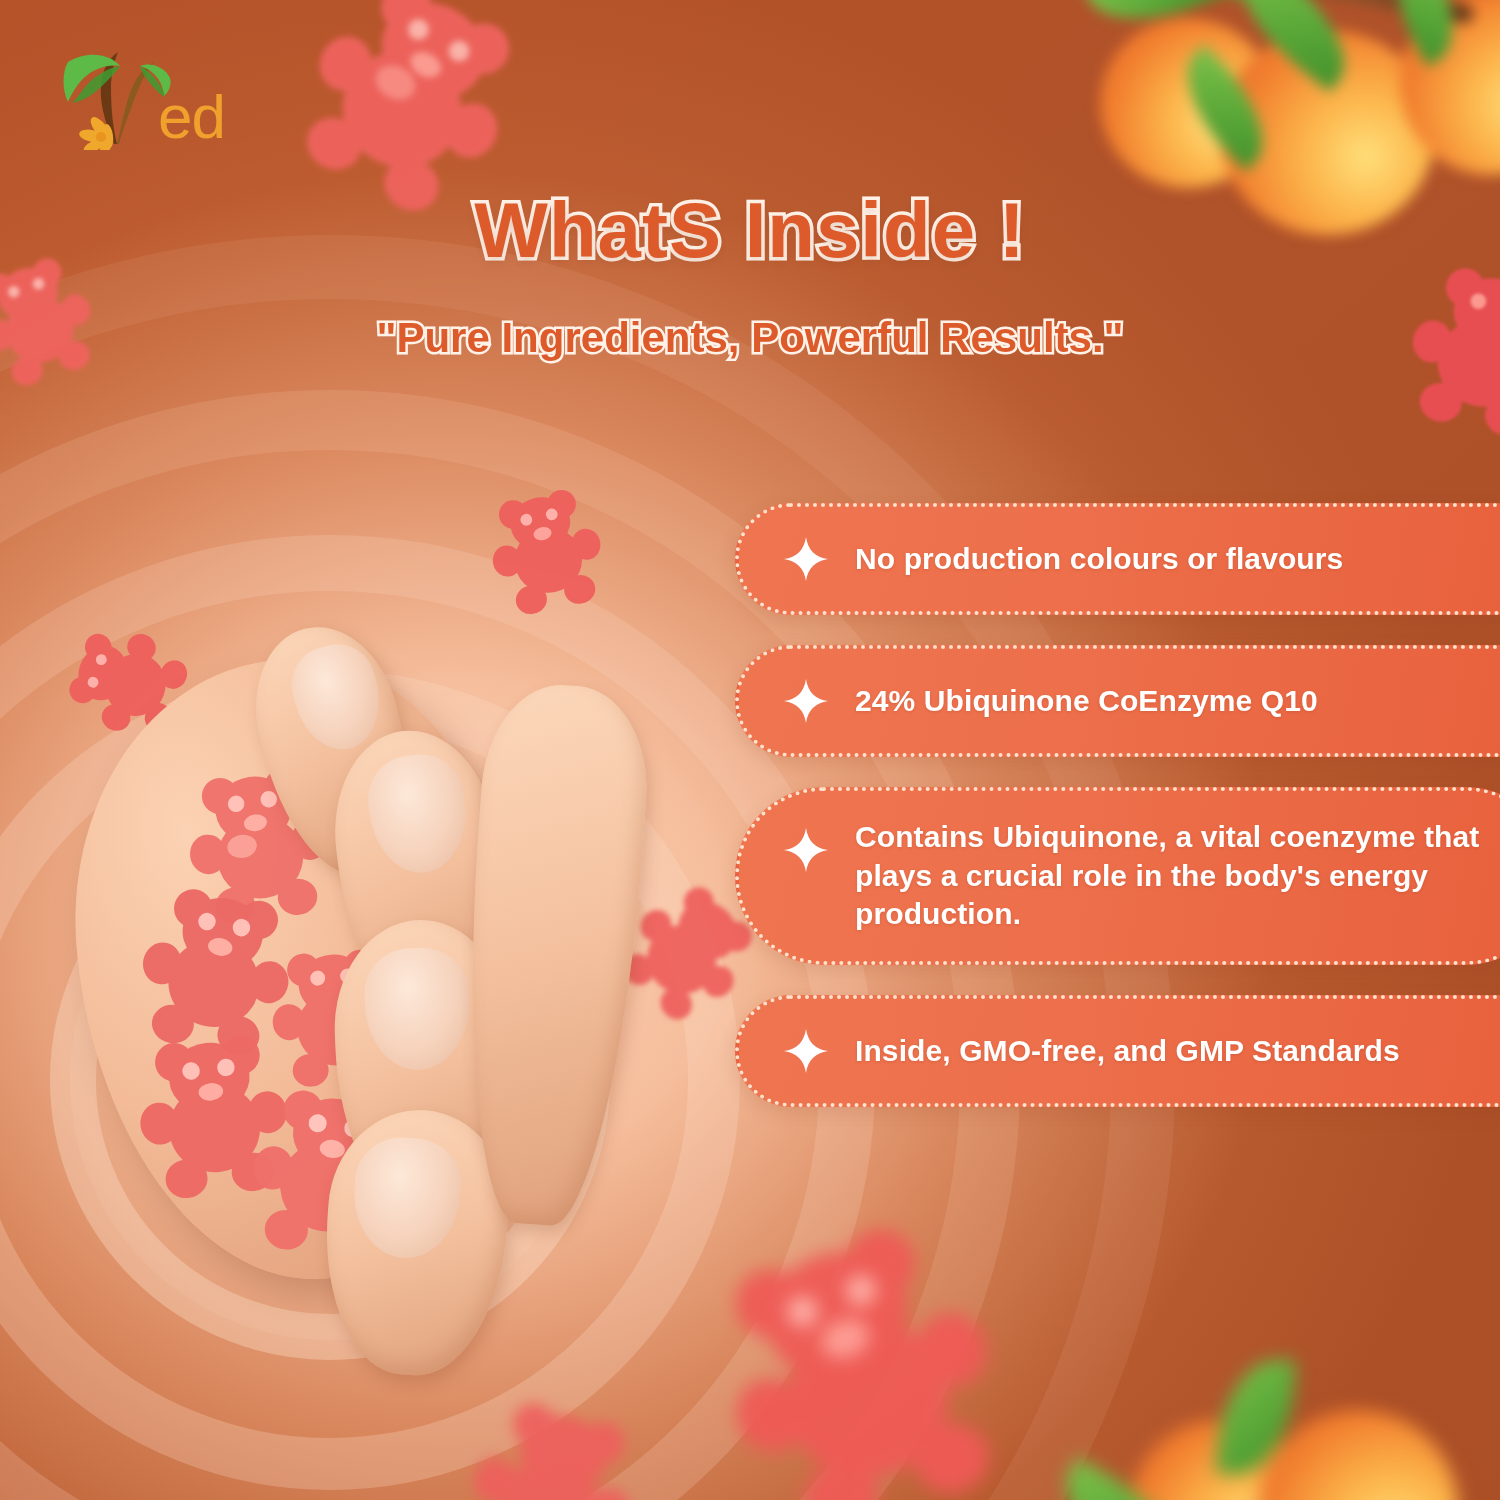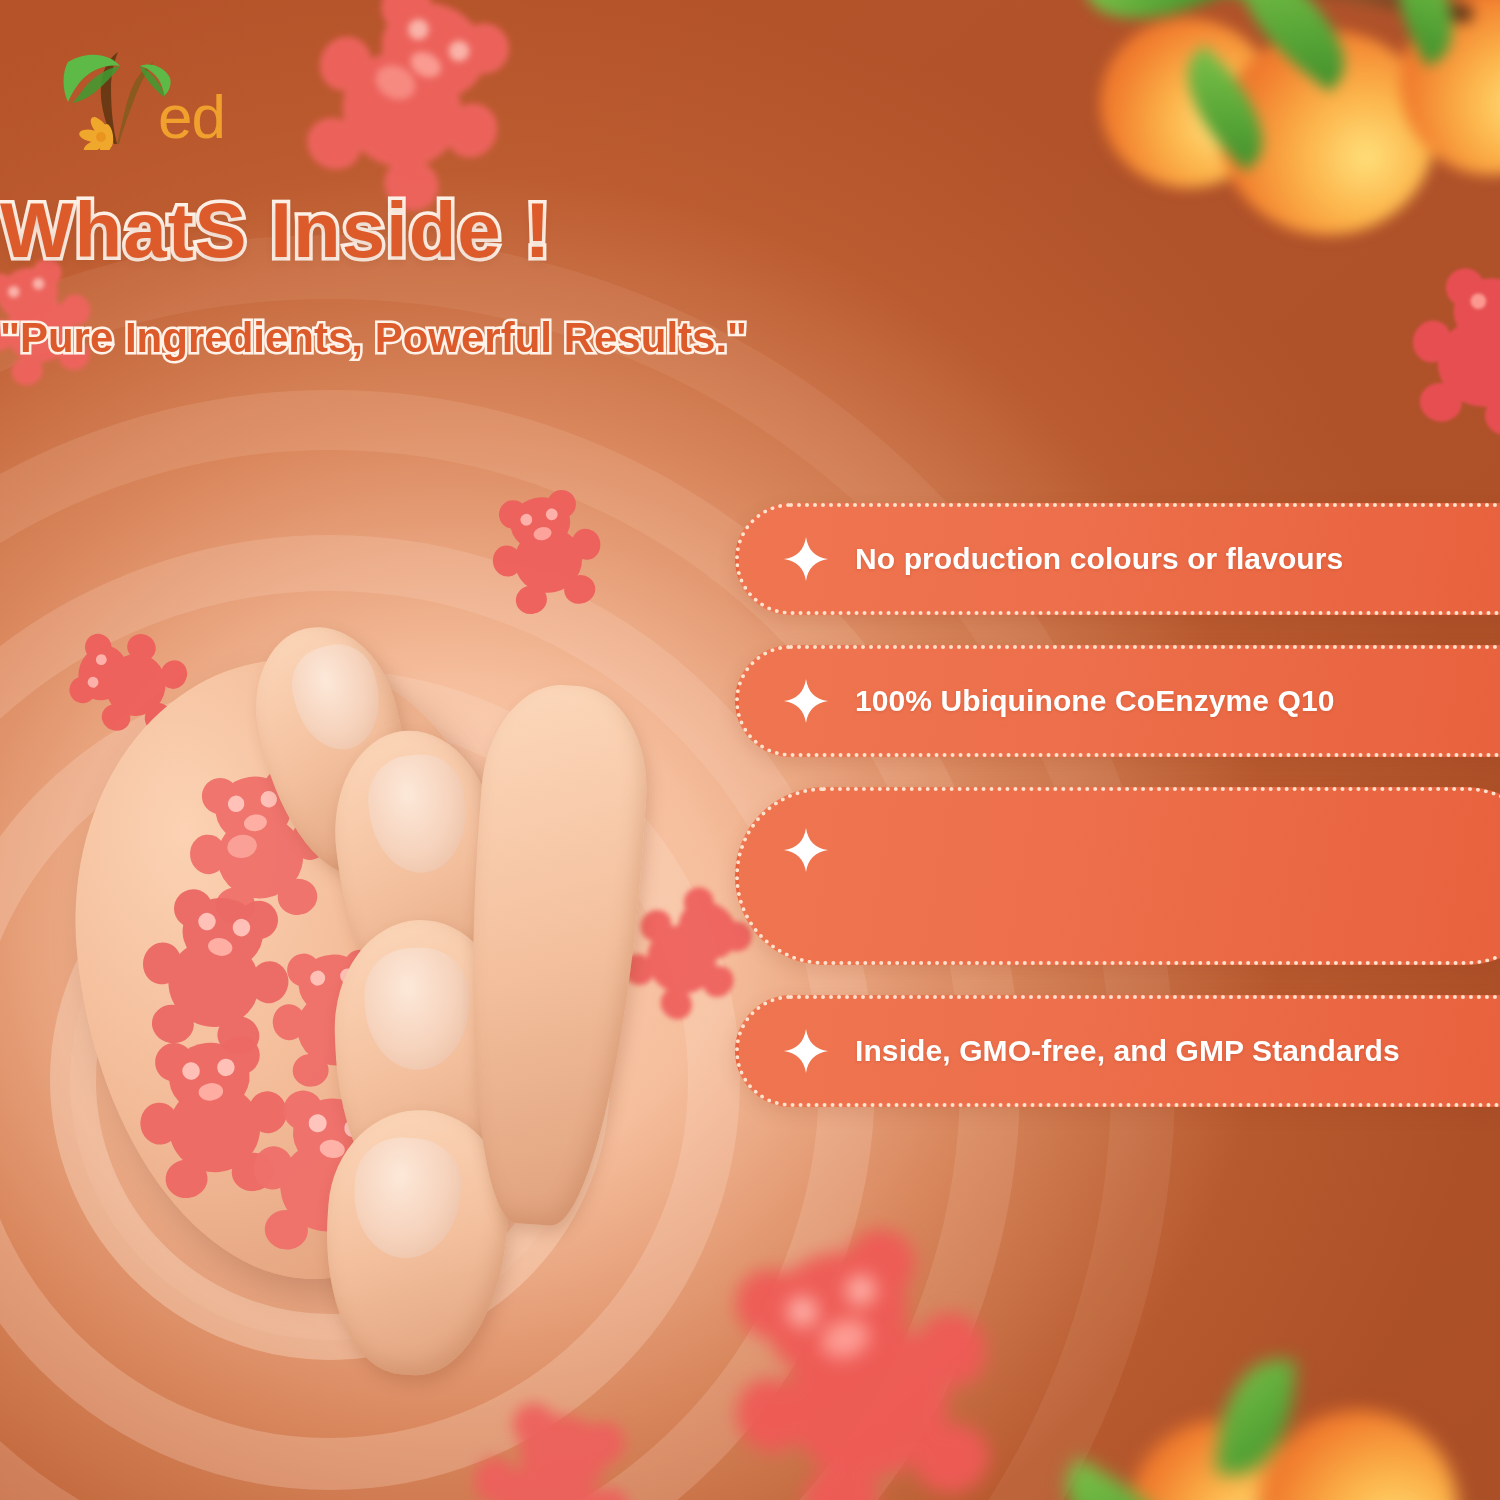--- a/index.html
+++ b/index.html
@@ -103,21 +103,21 @@
   .logo { position:absolute; left:58px; top:40px; width:210px; height:120px;text-align:right; }
   .logo-mark { position:absolute; left:0; top:0; width:118px; height:110px; }
   .logo-text {
     position:absolute; left:100px; top:46px;
     font-size:62px; font-weight:400; letter-spacing:-1px;
     color:#f0a02c; line-height:1;
     font-family:"Liberation Sans", sans-serif;
   }
 
   
-  .headings { position:absolute; left:0; top:190px; width:1500px; }
+  .headings { position:absolute; left:0; top:190px; width:1500px; text-align:center; }
   .title {
     font-size:78px; font-weight:bold; color:#dd5a2a;
     letter-spacing:1px; line-height:1.05;
     -webkit-text-stroke:7px #fff3e9;
     paint-order: stroke fill;
     text-shadow: 0 4px 10px rgba(120,50,20,0.18);
   }
   .subtitle {
     margin-top:42px;
     font-size:42px; font-weight:bold; color:#dd5a2a;
@@ -467,29 +467,30 @@
       </span>
       <span class="card-text">No production colours or flavours</span>
     </div>
 
     <div class="card card-2">
       <span class="star-icon">
         <svg viewBox="0 0 100 100">
             <path d="M50 2 C54 30 70 46 98 50 C70 54 54 70 50 98 C46 70 30 54 2 50 C30 46 46 30 50 2 Z" fill="#ffffff"></path>
           </svg>
       </span>
-      <span class="card-text">100% Ubiquinone CoEnzyme Q10</span>
+      <span class="card-text">24% Ubiquinone CoEnzyme Q10</span>
     </div>
 
     <div class="card card-3">
       <span class="star-icon" style="align-self:flex-start; margin-top:16px;">
         <svg viewBox="0 0 100 100">
             <path d="M50 2 C54 30 70 46 98 50 C70 54 54 70 50 98 C46 70 30 54 2 50 C30 46 46 30 50 2 Z" fill="#ffffff"></path>
           </svg>
       </span>
+      <span class="card-text" style="max-width:640px;">Contains Ubiquinone, a vital coenzyme that plays a crucial role in the body's energy production.</span>
     </div>
 
     <div class="card card-4">
       <span class="star-icon">
         <svg viewBox="0 0 100 100">
             <path d="M50 2 C54 30 70 46 98 50 C70 54 54 70 50 98 C46 70 30 54 2 50 C30 46 46 30 50 2 Z" fill="#ffffff"></path>
           </svg>
       </span>
       <span class="card-text">Inside, GMO-free, and GMP Standards</span>
     </div>

